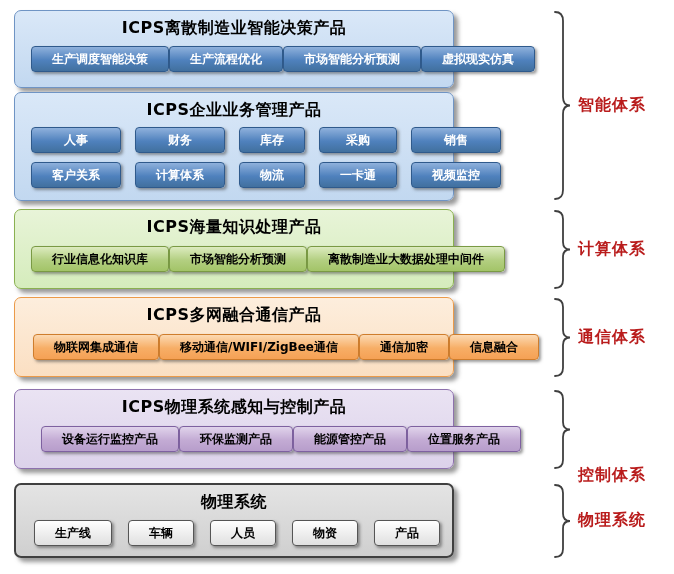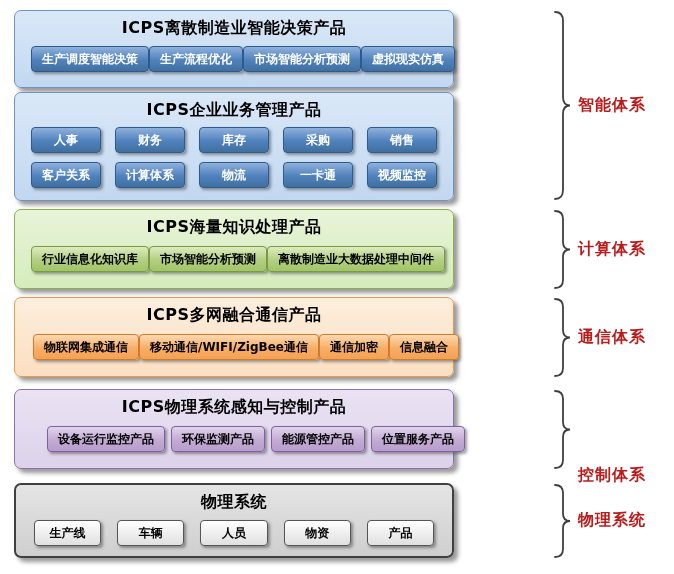--- a/index.html
+++ b/index.html
@@ -14,21 +14,21 @@
   }
   .layer-title {
     text-align:center; font-weight:bold; font-size:16px; color:#000;
     padding-top:7px; letter-spacing:0.5px;
   }
   .row { display:flex; justify-content:space-between; align-items:center; padding:0 16px; }
   .grid5 { display:grid; grid-template-columns:repeat(5,1fr); column-gap:14px; row-gap:9px; padding:0 16px; }
 
   .btn {
     height:26px; display:flex; align-items:center; justify-content:center;
-    font-size:12px; font-weight:bold; border-radius:4px; padding:0 10px;
+    font-size:12px; font-weight:bold; border-radius:4px; padding:0 20px;
     box-shadow:2px 2px 3px rgba(60,60,60,0.5); white-space:nowrap;
   }
 
   
   .layer-1 { top:10px;  height:78px;  background:linear-gradient(#dae8f8,#c2d8f0); border:1.5px solid #6f94c4; }
   .layer-2 { top:92px;  height:109px; background:linear-gradient(#dae8f8,#c2d8f0); border:1.5px solid #6f94c4; }
   .layer-3 { top:209px; height:80px;  background:linear-gradient(#e8f4d8,#d5ecbc); border:1.5px solid #8ab050; }
   .layer-4 { top:297px; height:80px;  background:linear-gradient(#fdeedd,#fbdfc2); border:1.5px solid #eb9a49; }
   .layer-5 { top:389px; height:80px;  background:linear-gradient(#eae3f3,#dcd2ea); border:1.5px solid #8d71ad; }
   .layer-6 { top:483px; height:75px;  background:linear-gradient(#e4e4e4,#cfcfcf); border:2px solid #404040; }
@@ -37,21 +37,21 @@
   .layer-2 .grid5 { margin-top:6px; }
   .layer-3 .row   { margin-top:8px; }
   .layer-4 .row   { margin-top:8px; padding:0 18px; }
   .layer-5 .row   { margin-top:8px; padding:0 26px; }
   .layer-6 .grid5 { margin-top:7px; padding:0 18px; column-gap:16px; }
 
   
   .btn-blue   { background:linear-gradient(#8fb1dc,#4f81bd 55%,#41709e); border:1px solid #2f5a8c; color:#ffffff; }
   .btn-green  { background:linear-gradient(#dcebbf,#b3cf81 55%,#a3c468); border:1px solid #7a9a44; color:#000000; }
   .btn-orange { background:linear-gradient(#fcd9b2,#f7ae66 55%,#f5a155); border:1px solid #cf7d2c; color:#000000; }
-  .btn-purple { background:linear-gradient(#e0d3eb,#c3abd4 55%,#b79dcb); border:1px solid #7e61a0; color:#000000;margin-left:6px; }
+  .btn-purple { background:linear-gradient(#e0d3eb,#c3abd4 55%,#b79dcb); border:1px solid #7e61a0; color:#000000; }
   .btn-gray   { background:linear-gradient(#ffffff,#ececec 60%,#e0e0e0); border:1px solid #555555; color:#000000; }
 
   .brace { position:absolute; left:552px; }
   .brace-1 { top:10px; }
   .brace-2 { top:209px; }
   .brace-3 { top:297px; }
   .brace-4 { top:389px; }
   .brace-5 { top:483px; }
 
   .group-label {

